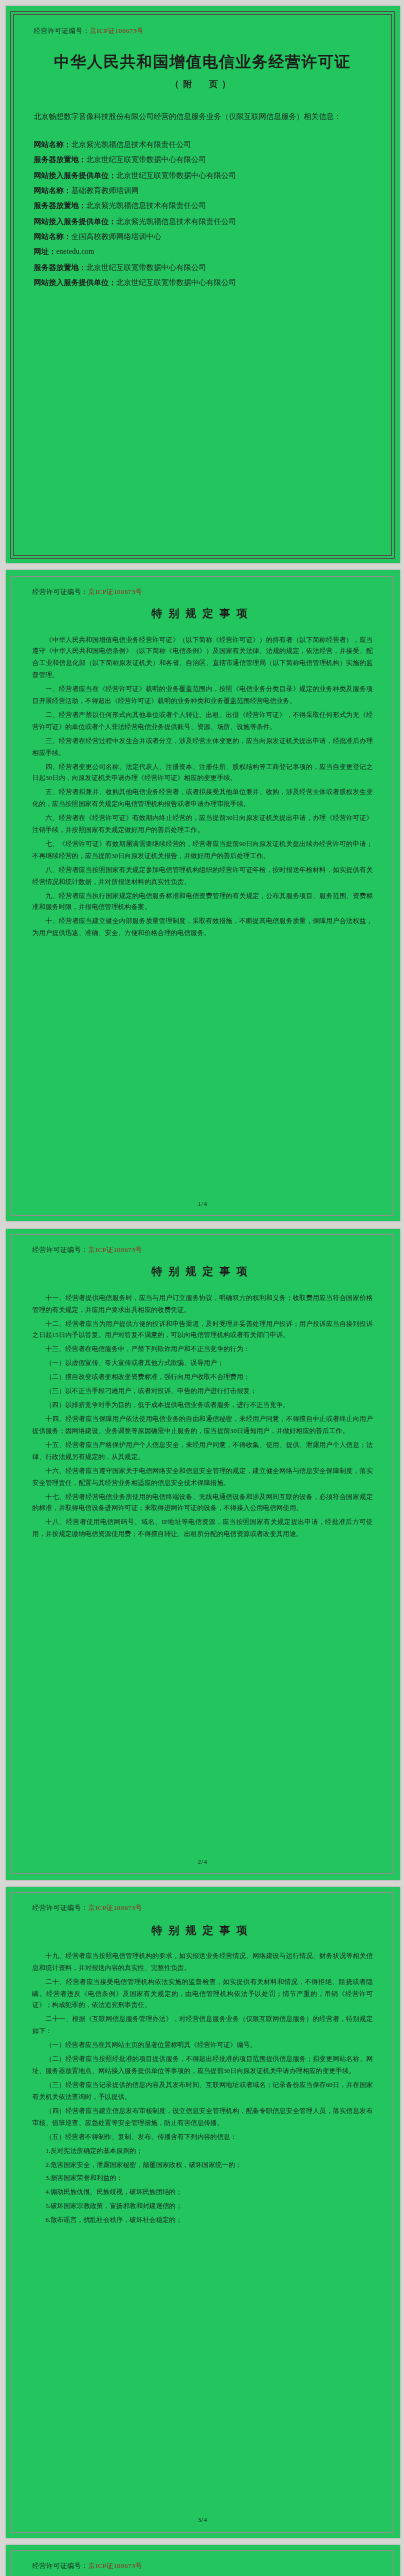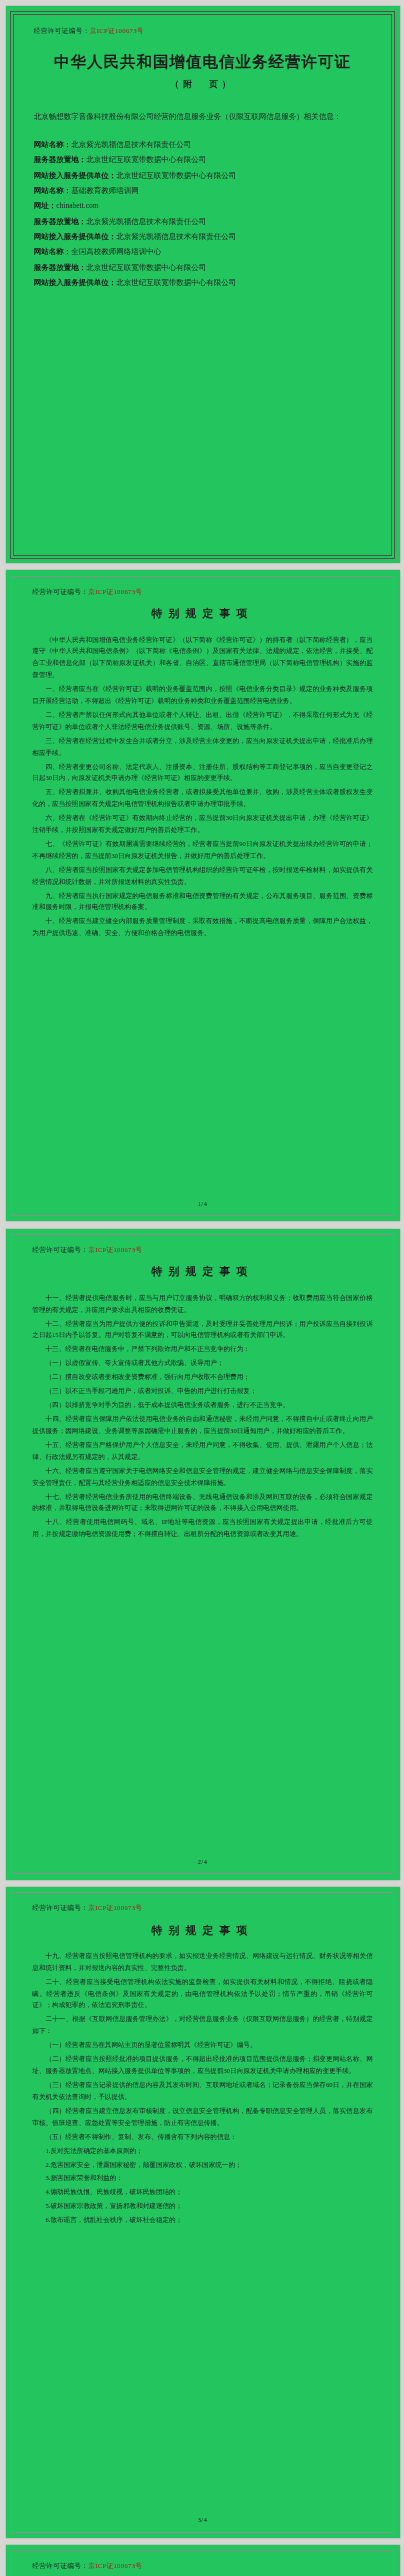--- a/index.html
+++ b/index.html
@@ -54,36 +54,36 @@
               </div>
 
               <div class="entry">
                 <span class="entry-label">网站接入服务提供单位：</span><span class="entry-value">北京世纪互联宽带数据中心有限公司</span>
               </div>
 
               <div class="entry">
                 <span class="entry-label">网站名称：</span><span class="entry-value">基础教育教师培训网</span>
               </div>
 
-              <div class="entry">
-                <span class="entry-label">网址：</span><span class="entry-value">chinabett.com</span>
-              </div>
 
               <div class="entry">
                 <span class="entry-label">服务器放置地：</span><span class="entry-value">北京紫光凯福信息技术有限责任公司</span>
               </div>
 
               <div class="entry">
                 <span class="entry-label">网站接入服务提供单位：</span><span class="entry-value">北京紫光凯福信息技术有限责任公司</span>
               </div>
 
               <div class="entry">
                 <span class="entry-label">网站名称：</span><span class="entry-value">全国高校教师网络培训中心</span>
               </div>
 
+              <div class="entry">
+                <span class="entry-label">网址：</span><span class="entry-value">enetedu.com</span>
+              </div>
 
               <div class="entry">
                 <span class="entry-label">服务器放置地：</span><span class="entry-value">北京世纪互联宽带数据中心有限公司</span>
               </div>
 
               <div class="entry">
                 <span class="entry-label">网站接入服务提供单位：</span><span class="entry-value">北京世纪互联宽带数据中心有限公司</span>
               </div>
             </div>
         </div>

